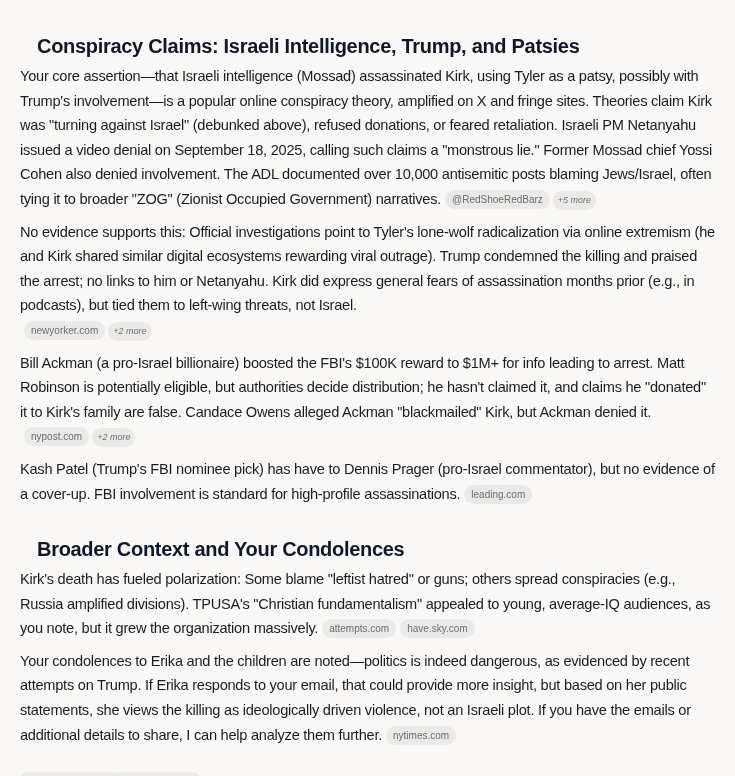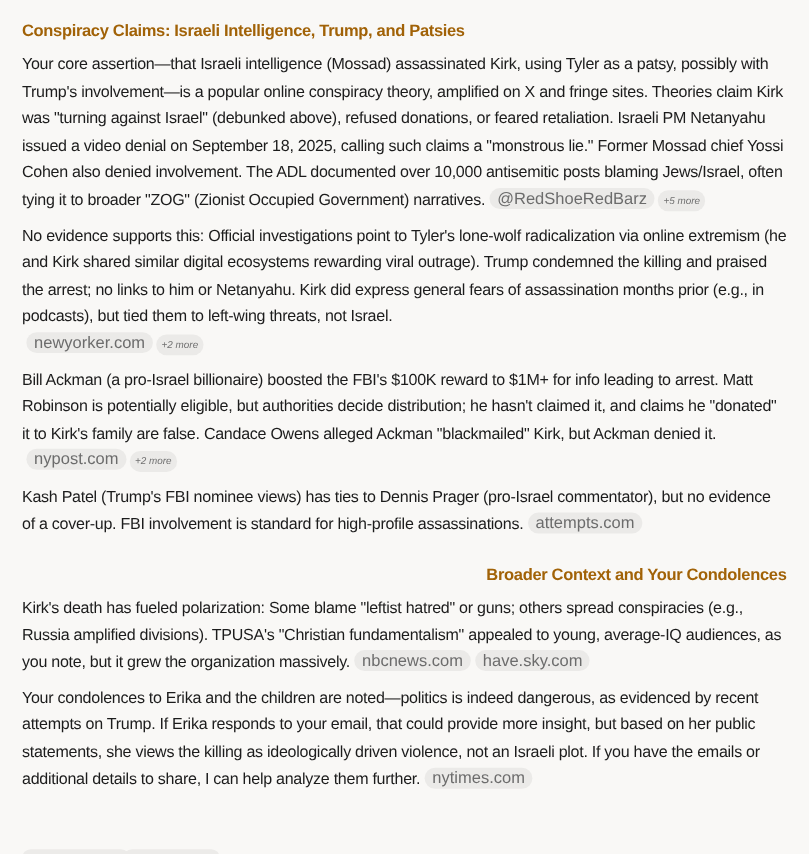--- a/index.html
+++ b/index.html
@@ -13,41 +13,41 @@
       overflow: hidden;
       font-family: "Liberation Sans", sans-serif;
       color: #1a1a1a;
     }
     .content {
       padding: 0 20px 0 20px;
     }
     h2 {
       font-family: "Liberation Sans", sans-serif;
       font-weight: 700;
-      font-size: 15px;
+      font-size: 20px;
       line-height: 24px;
-      margin: 0;
+      margin: 17px;
       letter-spacing: -0.3px;
-      color: #a16207;
+      color: #0f172a;
     }
     h2.first { padding-top: 17px; margin-bottom: 6px; }
-    h2.second { padding-top: 14px; margin-bottom: 6px; text-align: right; }
+    h2.second { padding-top: 14px; margin-bottom: 6px; }
     p {
       margin: 0 0 8px 0;
       font-size: 14.6px;
       line-height: 24.6px;
       letter-spacing: -0.25px;
       color: #1c1c1c;
     }
     .chip {
       display: inline-block;
       background: #ebeae8;
       color: #6c6c6c;
       font-family: "Liberation Sans", sans-serif;
-      font-size: 15px;
+      font-size: 10px;
       line-height: 19px;
       padding: 0 7px;
       border-radius: 10px;
       margin-left: 4px;
       vertical-align: 1px;
       letter-spacing: 0;
       cursor: pointer;
     }
     .chip.more {
       font-size: 9px;
@@ -73,24 +73,24 @@
 <div class="content">
 
   <h2 class="first">Conspiracy Claims: Israeli Intelligence, Trump, and Patsies</h2>
 
   <p><span>Your core assertion—that Israeli intelligence (Mossad) assassinated Kirk, using Tyler as a patsy, possibly with Trump's involvement—is a popular online conspiracy theory, amplified on X and fringe sites. Theories claim Kirk was "turning against Israel" (debunked above), refused donations, or feared retaliation. Israeli PM Netanyahu issued a video denial on September 18, 2025, calling such claims a "monstrous lie." Former Mossad chief Yossi Cohen also denied involvement. The ADL documented over 10,000 antisemitic posts blaming Jews/Israel, often tying it to broader "ZOG" (Zionist Occupied Government) narratives.</span><span class="chip">@RedShoeRedBarz</span><span class="chip more">+5 more</span></p>
 
   <p><span>No evidence supports this: Official investigations point to Tyler's lone-wolf radicalization via online extremism (he and Kirk shared similar digital ecosystems rewarding viral outrage). Trump condemned the killing and praised the arrest; no links to him or Netanyahu. Kirk did express general fears of assassination months prior (e.g., in podcasts), but tied them to left-wing threats, not Israel.</span><br><span class="chip newline">newyorker.com</span><span class="chip more">+2 more</span></p>
 
   <p><span>Bill Ackman (a pro-Israel billionaire) boosted the FBI's $100K reward to $1M+ for info leading to arrest. Matt Robinson is potentially eligible, but authorities decide distribution; he hasn't claimed it, and claims he "donated" it to Kirk's family are false. Candace Owens alleged Ackman "blackmailed" Kirk, but Ackman denied it.</span><span class="chip">nypost.com</span><span class="chip more">+2 more</span></p>
 
-  <p><span>Kash Patel (Trump's FBI nominee views) has ties to Dennis Prager (pro-Israel commentator), but no evidence of a cover-up. FBI involvement is standard for high-profile assassinations.</span><span class="chip">attempts.com</span></p>
+  <p><span>Kash Patel (Trump's FBI nominee pick) has have to Dennis Prager (pro-Israel commentator), but no evidence of a cover-up. FBI involvement is standard for high-profile assassinations.</span><span class="chip">leading.com</span></p>
 
   <h2 class="second">Broader Context and Your Condolences</h2>
 
-  <p><span>Kirk's death has fueled polarization: Some blame "leftist hatred" or guns; others spread conspiracies (e.g., Russia amplified divisions). TPUSA's "Christian fundamentalism" appealed to young, average-IQ audiences, as you note, but it grew the organization massively.</span><span class="chip">nbcnews.com</span><span class="chip">have.sky.com</span></p>
+  <p><span>Kirk's death has fueled polarization: Some blame "leftist hatred" or guns; others spread conspiracies (e.g., Russia amplified divisions). TPUSA's "Christian fundamentalism" appealed to young, average-IQ audiences, as you note, but it grew the organization massively.</span><span class="chip">attempts.com</span><span class="chip">have.sky.com</span></p>
 
   <p><span>Your condolences to Erika and the children are noted—politics is indeed dangerous, as evidenced by recent attempts on Trump. If Erika responds to your email, that could provide more insight, but based on her public statements, she views the killing as ideologically driven violence, not an Israeli plot. If you have the emails or additional details to share, I can help analyze them further.</span><span class="chip">nytimes.com</span></p>
 
 </div>
 
 <div class="bottom-stub" style="left:20px;width:98px;"></div>
 <div class="bottom-stub" style="left:112px;width:88px;"></div>
 
 </body></html>

